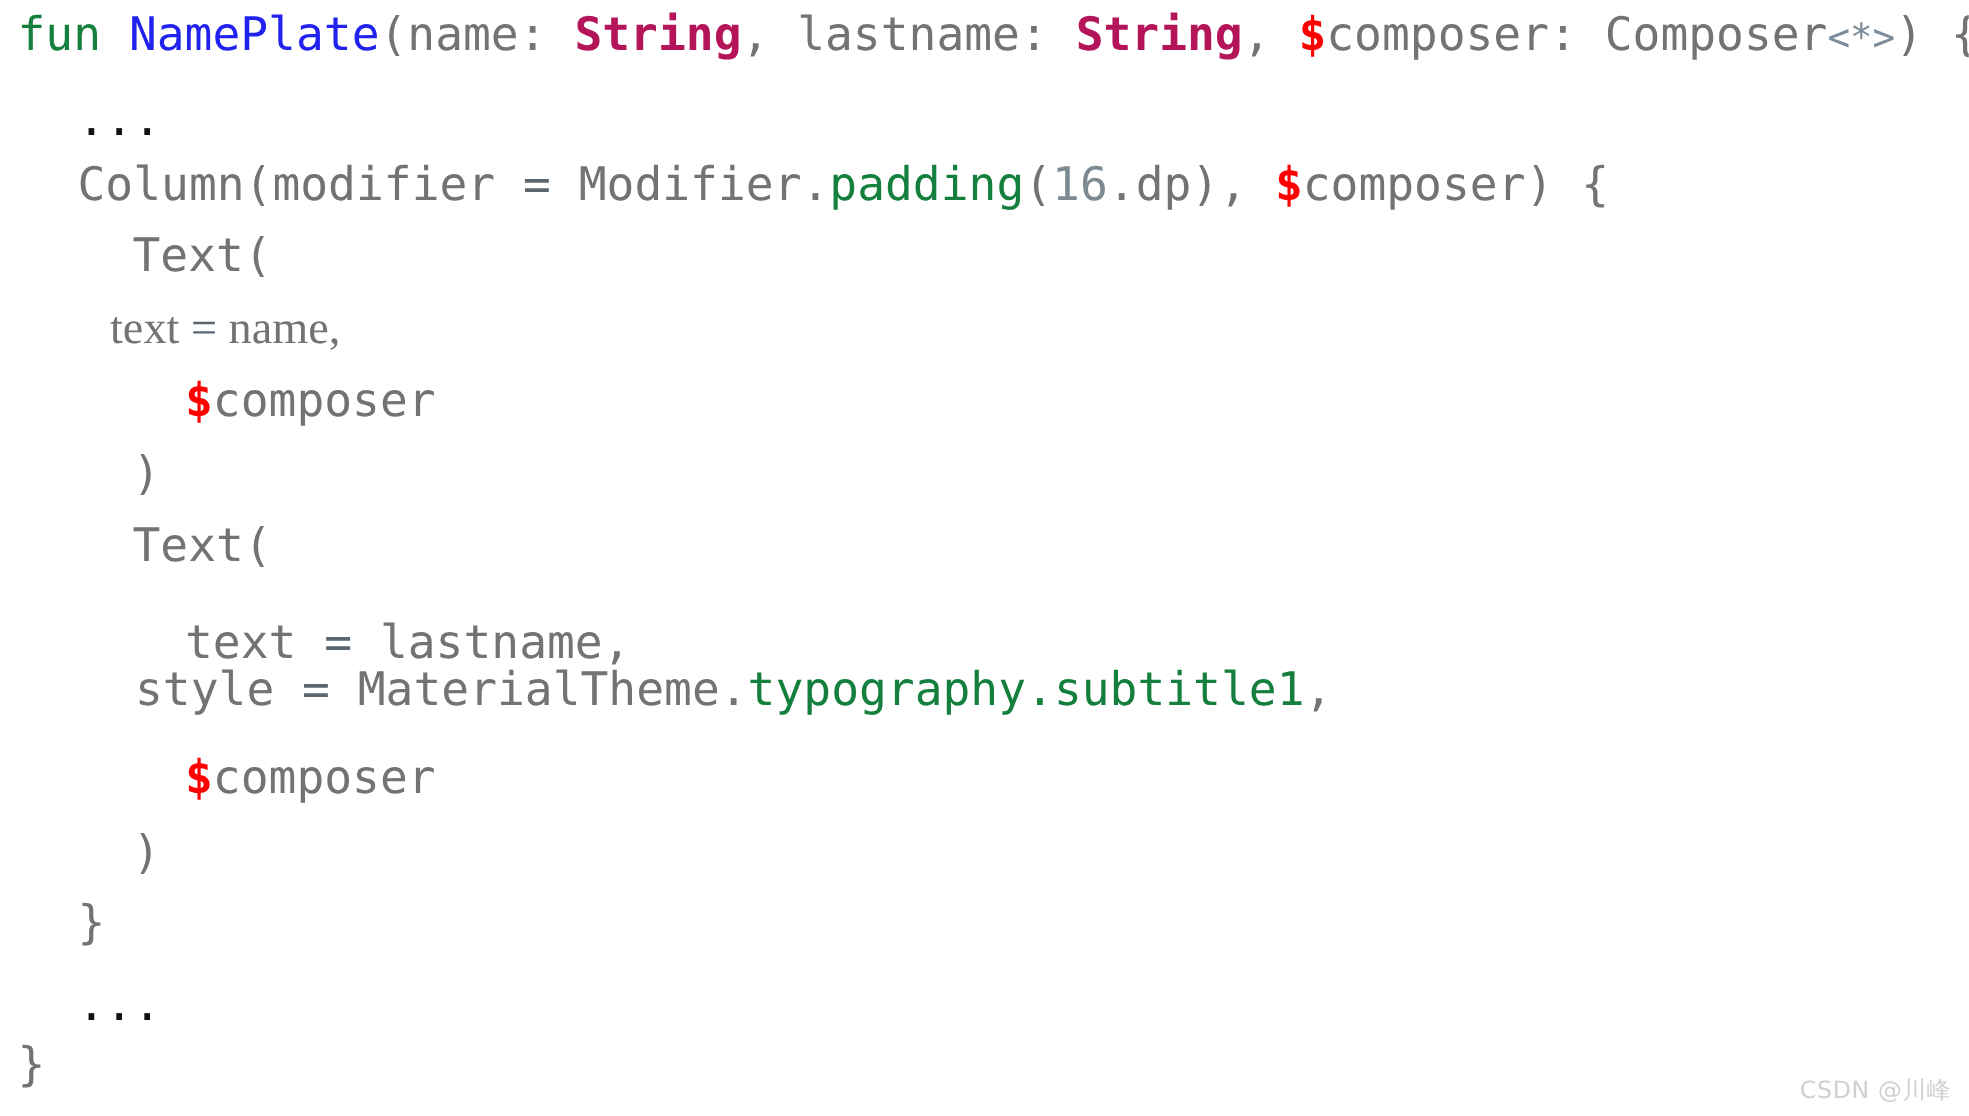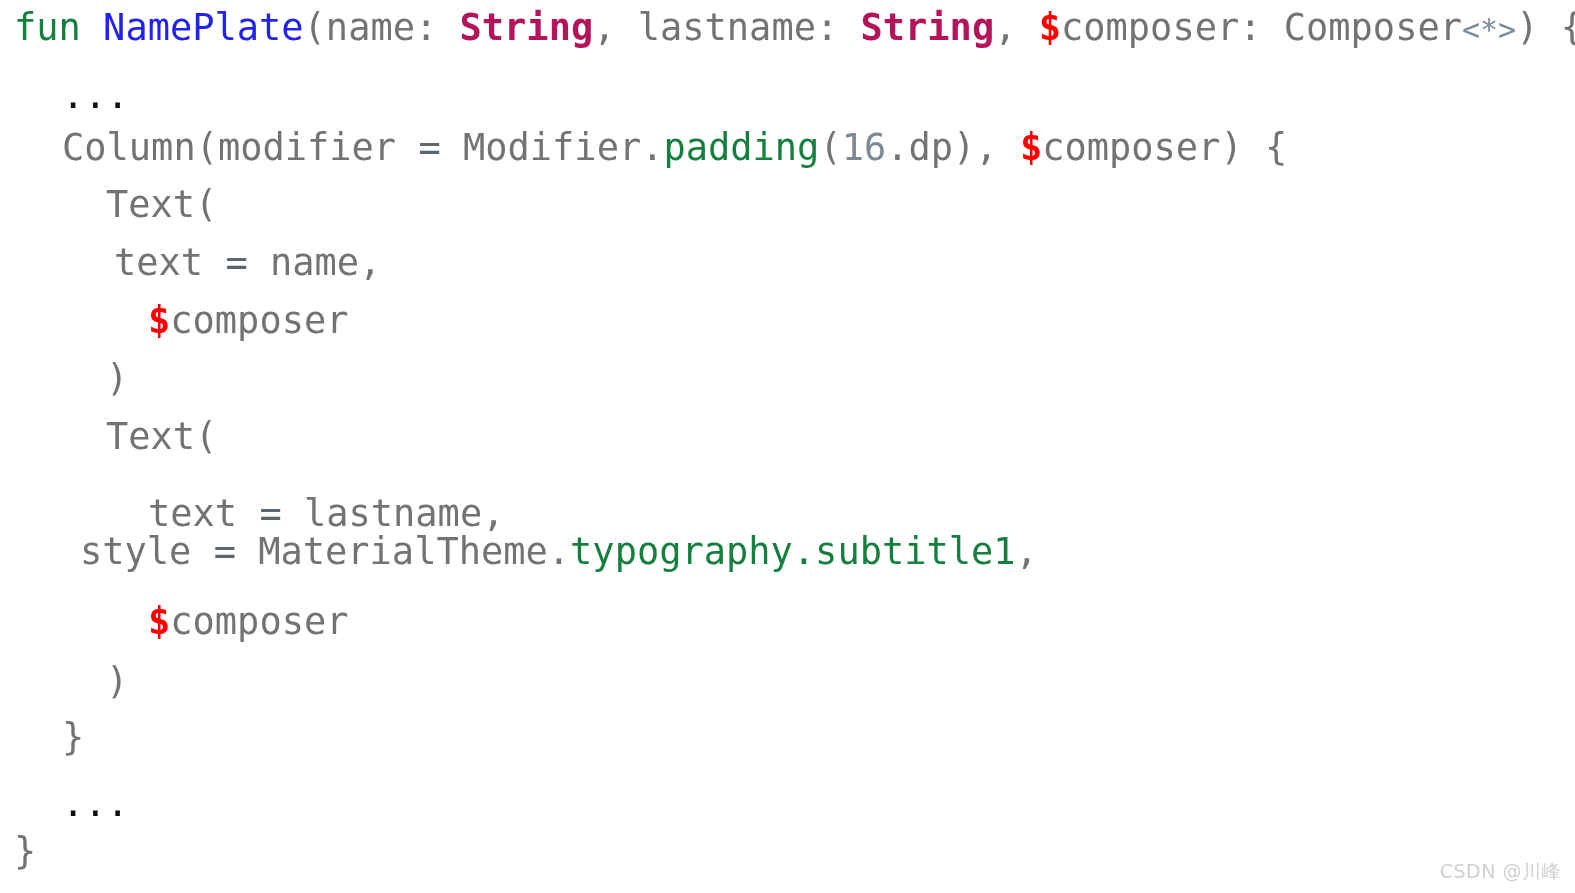--- a/index.html
+++ b/index.html
@@ -59,26 +59,26 @@
 </style>
 </head>
 <body>
 
 <div id="code-block">
   <div id="code-lines">
       <div class="code-line" style="top: 8px; padding-left: 14px;"><span class="tok-keyword">fun</span><span class="tok-plain"> </span><span class="tok-fnname">NamePlate</span><span class="tok-plain">(name: </span><span class="tok-type">String</span><span class="tok-plain">, lastname: </span><span class="tok-type">String</span><span class="tok-plain">, </span><span class="tok-dollar">$</span><span class="tok-plain">composer: Composer</span><span class="tok-generic">&lt;*&gt;</span><span class="tok-plain">) {</span></div>
       <div class="code-line" style="top: 76px; padding-left: 62px;"><span class="tok-dots">...</span></div>
       <div class="code-line" style="top: 128px; padding-left: 62px;"><span class="tok-plain">Column(modifier </span><span class="tok-op">=</span><span class="tok-plain"> Modifier.</span><span class="tok-prop">padding</span><span class="tok-plain">(</span><span class="tok-number">16</span><span class="tok-plain">.dp), </span><span class="tok-dollar">$</span><span class="tok-plain">composer) {</span></div>
       <div class="code-line" style="top: 185px; padding-left: 106px;"><span class="tok-plain">Text(</span></div>
-      <div class="code-line" style="top: 243px; padding-left: 114px;"><span class="tok-plain">text </span><span class="tok-op">=</span><span class="tok-plain"> name,</span></div>
+      <div class="code-line" style="top: 243px; padding-left: 88px; font-family: Liberation Serif, serif;"><span class="tok-plain">text </span><span class="tok-op">=</span><span class="tok-plain"> name,</span></div>
       <div class="code-line" style="top: 301px; padding-left: 148px;"><span class="tok-dollar">$</span><span class="tok-plain">composer</span></div>
       <div class="code-line" style="top: 359px; padding-left: 106px;"><span class="tok-plain">)</span></div>
       <div class="code-line" style="top: 417px; padding-left: 106px;"><span class="tok-plain">Text(</span></div>
       <div class="code-line" style="top: 474px; padding-left: 148px; margin-top: 20px;"><span class="tok-plain">text </span><span class="tok-op">=</span><span class="tok-plain"> lastname,</span></div>
-      <div class="code-line" style="top: 532px; padding-left: 80px;"><span class="tok-plain">style </span><span class="tok-op">=</span><span class="tok-plain"> MaterialTheme.</span><span class="tok-prop">typography.subtitle1</span><span class="tok-plain">,</span></div>
+      <div class="code-line" style="top: 532px; padding-left: 108px;"><span class="tok-plain">style </span><span class="tok-op">=</span><span class="tok-plain"> MaterialTheme.</span><span class="tok-prop">typography.subtitle1</span><span class="tok-plain">,</span></div>
       <div class="code-line" style="top: 602px; padding-left: 148px;"><span class="tok-dollar">$</span><span class="tok-plain">composer</span></div>
       <div class="code-line" style="top: 662px; padding-left: 106px;"><span class="tok-plain">)</span></div>
       <div class="code-line" style="top: 718px; padding-left: 62px;"><span class="tok-plain">}</span></div>
       <div class="code-line" style="top: 784px; padding-left: 62px;"><span class="tok-dots">...</span></div>
       <div class="code-line" style="top: 832px; padding-left: 14px;"><span class="tok-plain">}</span></div>
     </div>
   <div id="watermark">CSDN @川峰</div>
 </div>
 
 </body></html>

